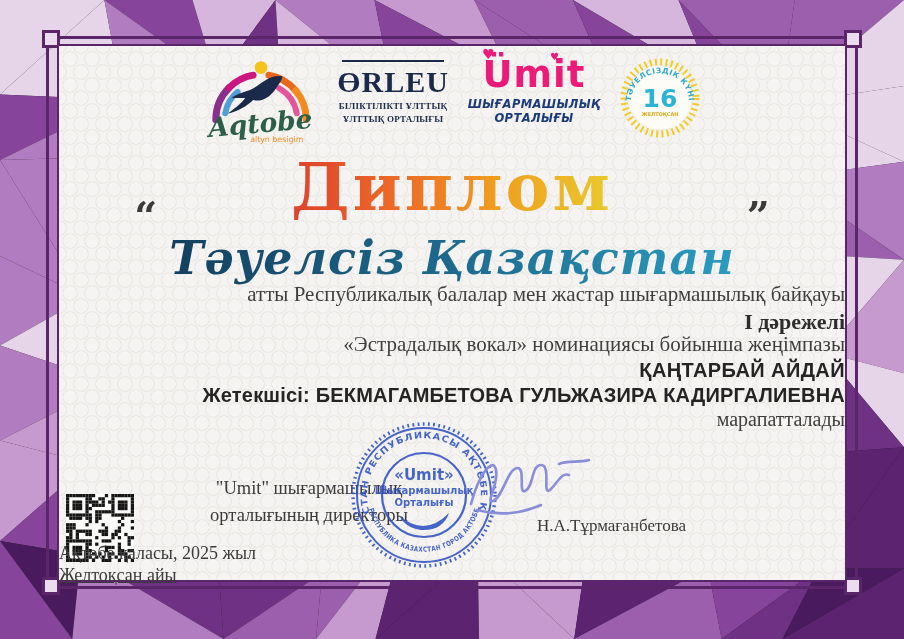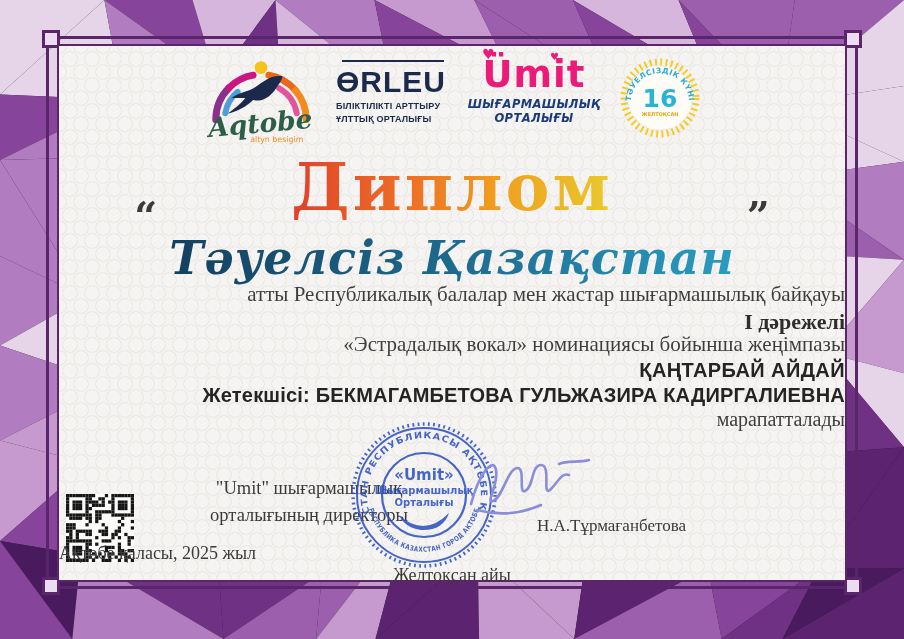--- a/index.html
+++ b/index.html
@@ -19,21 +19,21 @@
          background-size:22px 26px,22px 26px;
          background-position:0 0,11px 13px;}
   .corner{position:absolute;width:12px;height:12px;border:3px solid #5b2569;background:#ecdcef;}
   .corner.tl{left:42px;top:30px}.corner.tr{right:42px;top:30px}
   .corner.bl{left:42px;bottom:44px}.corner.br{right:42px;bottom:44px}
 
   
   .logos-row{position:absolute;top:8px;left:0;right:0;display:flex;
              justify-content:center;align-items:flex-start;gap:16px;}
   .logo-aqtobe svg{width:118px;height:92px;display:block}
-  .logo-orleu{width:114px;padding-top:6px;font-family:Liberation Sans, sans-serif;}
+  .logo-orleu{width:114px;text-align:center;padding-top:6px;font-family:Liberation Serif, serif;}
   .orleu-rule{height:2px;background:#1b2a4a;margin:0 6px 4px 6px;}
   .orleu-name{font-weight:bold;font-size:30px;color:#1b2a4a;letter-spacing:1px;line-height:1.05;}
   .orleu-sub{font-size:9px;font-weight:bold;color:#1b2a4a;margin-top:3px;letter-spacing:.2px;}
   .logo-umit{width:136px;text-align:center;position:relative;padding-top:2px;
              font-family:"DejaVu Sans",sans-serif;}
   .umit-name{font-weight:bold;font-size:37px;color:#ec1a78;line-height:1;letter-spacing:1px;}
   .umit-heart{position:absolute;left:16px;top:-7px;color:#ec1a78;font-size:14px;line-height:1;}
   .umit-heart2{position:absolute;left:84px;top:-2px;color:#ec1a78;font-size:10px;line-height:1;}
   .umit-sub-wrap{display:flex;justify-content:center;align-items:flex-start;gap:4px;margin-top:4px;}
   .umit-dash{width:14px;border-top:2px dashed #555;margin-top:6px;}
@@ -66,21 +66,21 @@
   .l-awarded{top:362px;font-size:20px;}
 
   
   .qr{position:absolute;left:7px;top:448px;width:68px;height:68px;background:#fbfbfa;}
   .director-block{position:absolute;left:110px;top:429px;width:280px;text-align:center;
                   font-size:18.5px;line-height:27px;color:#3a3a3a;}
   .stamp{position:absolute;left:290px;top:374px;width:150px;height:150px;opacity:.88;}
   .signature{position:absolute;left:404px;top:398px;width:140px;height:92px;}
   .director-name{position:absolute;left:478px;top:458px;font-size:17px;color:#3a3a3a;margin-top:12px;}
   .footer-place{position:absolute;top:497px;left:0;right:0;font-size:18px;color:#3a3a3a;}
-  .footer-month{position:absolute;top:519px;left:0;right:0;text-align:center;font-size:18px;color:#3a3a3a;}
+  .footer-month{position:absolute;top:519px;left:0;right:0;font-size:18px;color:#3a3a3a;text-decoration:underline;}
 </style>
 </head>
 <body>
 
 <div class="stage">
   <svg id="poly-bg" viewBox="0 0 904 639">
       <polygon points="0.0,0.0 104.4,0.0 0.0,94.5" fill="#e6d4e9"></polygon>
       <polygon points="104.4,0.0 122.8,99.8 0.0,94.5" fill="#e6d4e9"></polygon>
       <polygon points="104.4,0.0 192.5,0.0 216.5,79.9" fill="#86459a"></polygon>
       <polygon points="104.4,0.0 216.5,79.9 122.8,99.8" fill="#b27cc0"></polygon>
@@ -233,21 +233,21 @@
           </g>
           <path d="M82,22 C70,20 62,28 54,33 C46,38 38,38 30,44 L44,44 C40,50 34,54 26,60 C36,58 46,52 52,46 C60,48 68,44 74,36 C78,30 81,26 82,22 Z" fill="#1b2a4a"></path>
           <text x="60" y="79" text-anchor="middle" transform="rotate(-5 60 79)" font-family="DejaVu Serif, serif" font-style="italic" font-weight="bold" font-size="27" fill="#2d5e4a">Aqtobe</text>
           <text x="76" y="89" text-anchor="middle" font-family="DejaVu Sans, sans-serif" font-size="8" fill="#f28a1e">altyn besigim</text>
         </svg>
       </div>
 
       <div class="logo-orleu">
         <div class="orleu-rule"></div>
         <div class="orleu-name">ӨRLEU</div>
-        <div class="orleu-sub">БІЛІКТІЛІКТІ АРТТЫРУ</div>
+        <div class="orleu-sub">БІЛІКТІЛІКТІ ҰЛТТЫҚ</div>
         <div class="orleu-sub">ҰЛТТЫҚ ОРТАЛЫҒЫ</div>
       </div>
 
       <div class="logo-umit">
         <span class="umit-heart">♥</span>
         <span class="umit-heart2">♥</span>
         <div class="umit-name">Ümit</div>
         <div class="umit-sub-wrap">
           <span class="umit-dash"></span>
           <div class="umit-subs">

